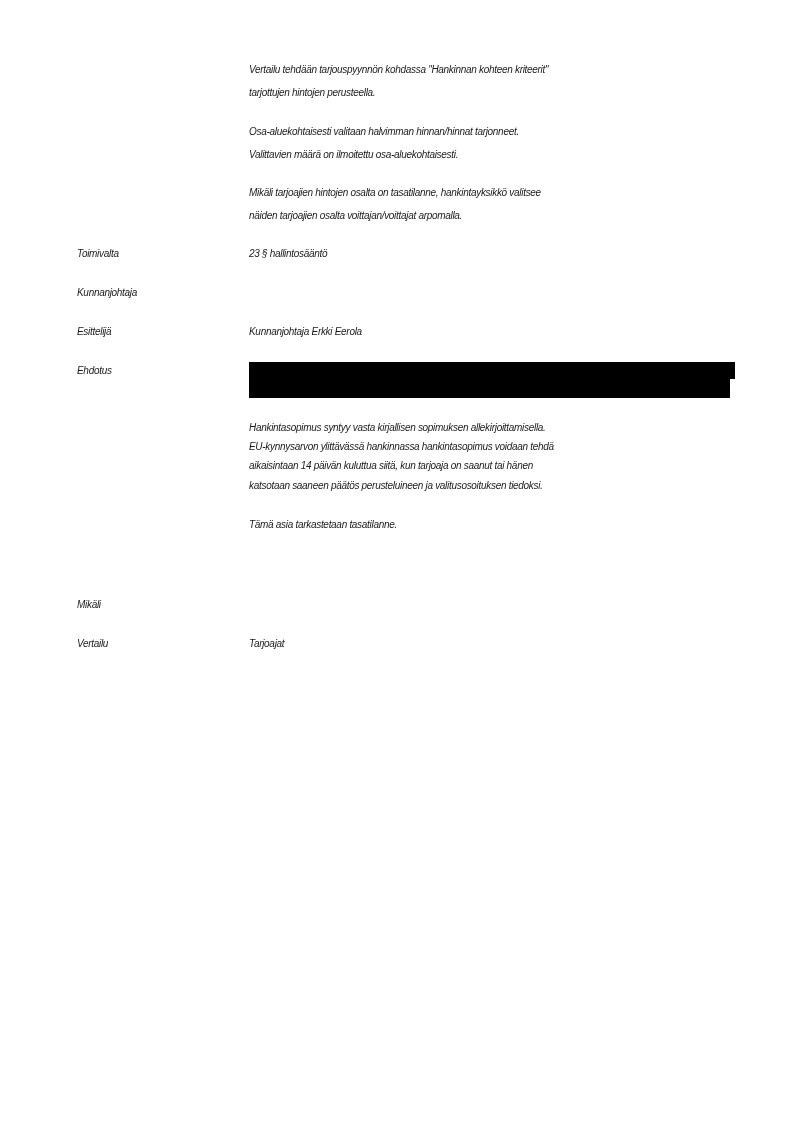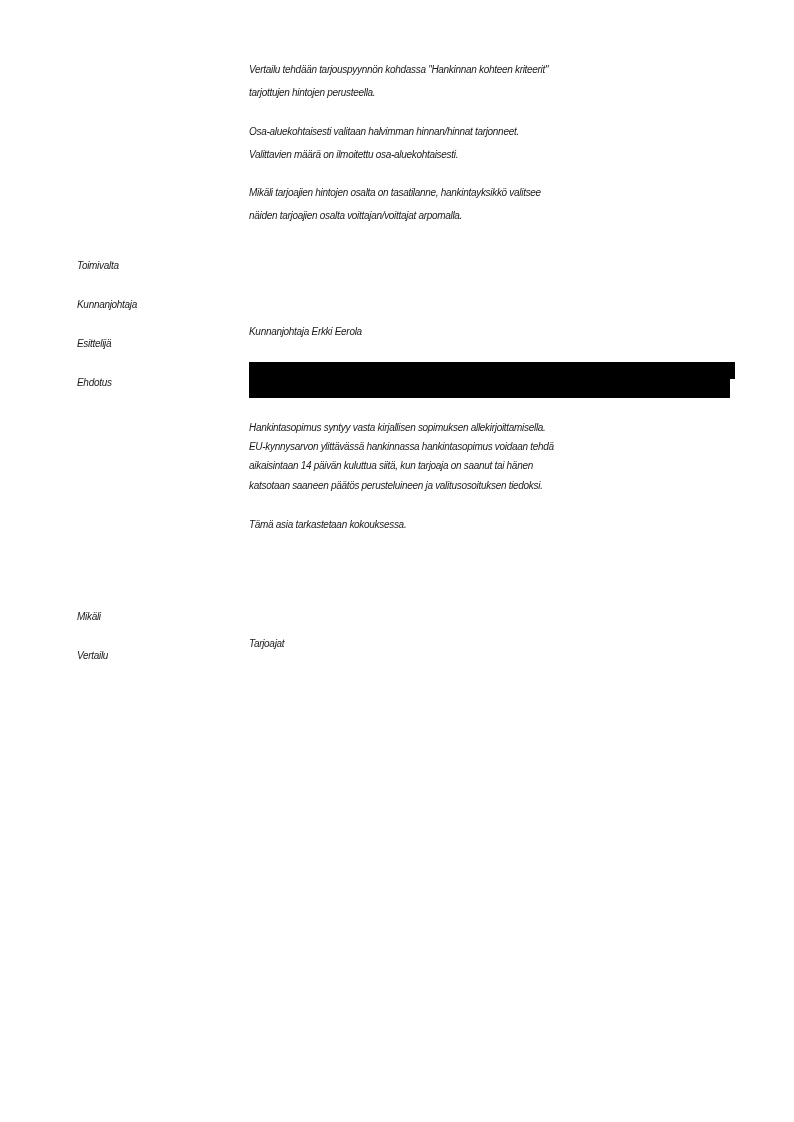--- a/index.html
+++ b/index.html
@@ -25,21 +25,20 @@
     width: 505px;
     white-space: pre-line;
   }
   .lh23 { line-height: 22.5px; }
   .lh19 { line-height: 19.2px; }
   .field-label {
     position: absolute;
     left: 77px;
     width: 165px;
     line-height: 19px;
-    margin-top: 12px;
   }
   .field-value {
     position: absolute;
     left: 249px;
     width: 505px;
     line-height: 19px;
     white-space: pre-line;
   }
   .redaction {
     position: absolute;
@@ -73,38 +72,39 @@
   <div class="para lh23" style="top:59px">Vertailu tehdään tarjouspyynnön kohdassa "Hankinnan kohteen kriteerit"
 tarjottujen hintojen perusteella.</div>
 
   <div class="para lh23" style="top:121px">Osa-aluekohtaisesti valitaan halvimman hinnan/hinnat tarjonneet.
 Valittavien määrä on ilmoitettu osa-aluekohtaisesti.</div>
 
   <div class="para lh23" style="top:182px">Mikäli tarjoajien hintojen osalta on tasatilanne, hankintayksikkö valitsee
 näiden tarjoajien osalta voittajan/voittajat arpomalla.</div>
 
   <div class="field-label" style="top:244px">Toimivalta</div>
+  <div class="field-value" style="top:244px">23 § hallintosääntö</div>
 
   <div class="field-label" style="top:283px">Kunnanjohtaja</div>
 
   <div class="field-label" style="top:322px">Esittelijä</div>
   <div class="field-value" style="top:322px">Kunnanjohtaja Erkki Eerola</div>
 
   <div class="field-label" style="top:361px">Ehdotus</div>
   <div class="redaction">
     <div class="redaction-main"></div>
     <div class="redaction-sliver"></div>
   </div>
 
   <div class="para lh19" style="top:418px">Hankintasopimus syntyy vasta kirjallisen sopimuksen allekirjoittamisella.
 EU-kynnysarvon ylittävässä hankinnassa hankintasopimus voidaan tehdä
 aikaisintaan 14 päivän kuluttua siitä, kun tarjoaja on saanut tai hänen
 katsotaan saaneen päätös perusteluineen ja valitusosoituksen tiedoksi.</div>
 
-  <div class="para lh19" style="top:515px">Tämä asia tarkastetaan kokouksessa.</div>
+  <div class="para lh19" style="top:515px">Tämä asia tarkastetaan tasatilanne.</div>
 
   <div class="field-label" style="top:595px">Mikäli</div>
   <div class="field-value" style="top:595px"></div>
 
   <div class="field-label" style="top:634px">Vertailu</div>
   <div class="field-value" style="top:634px">Tarjoajat</div>
 
 </div>
 
 </body></html>

